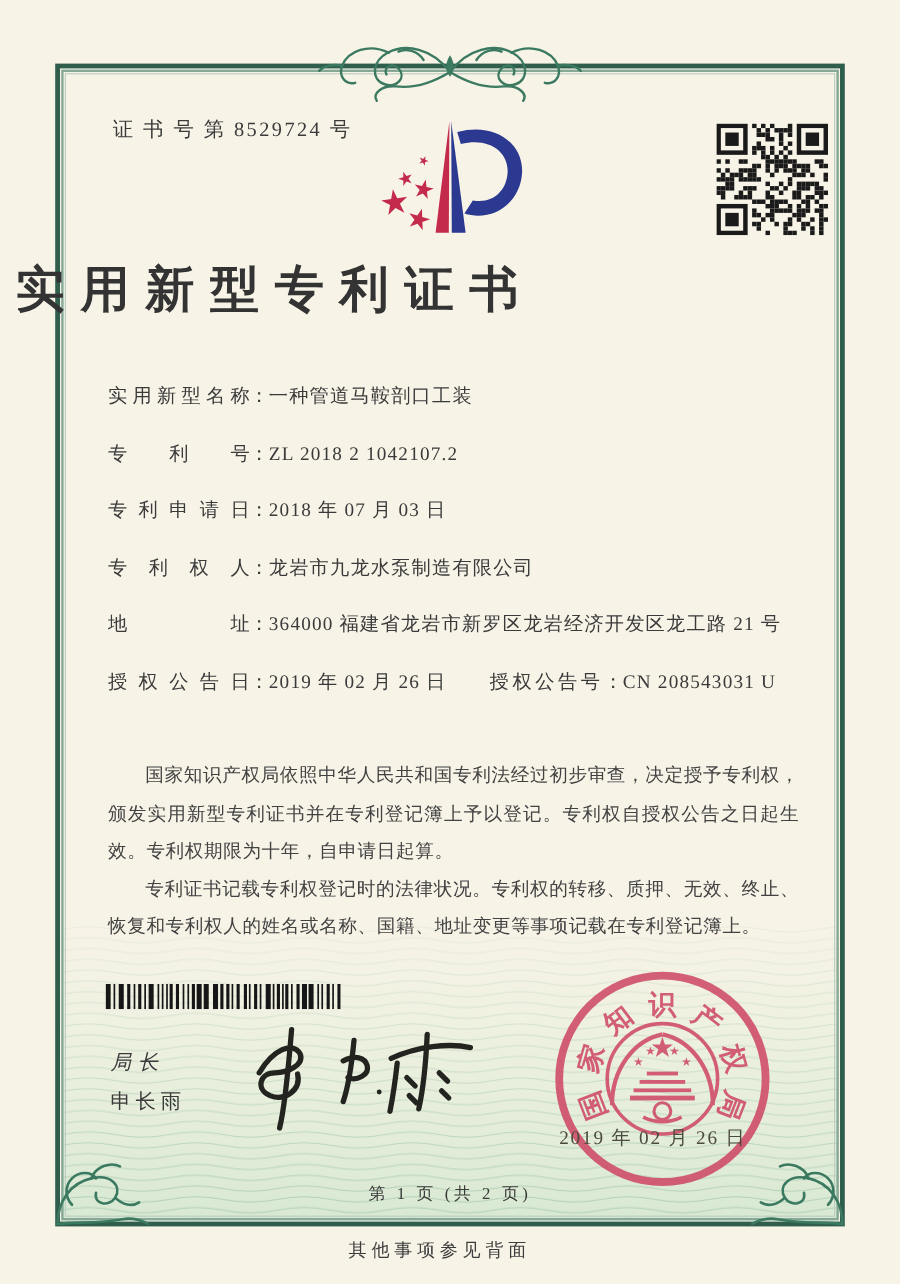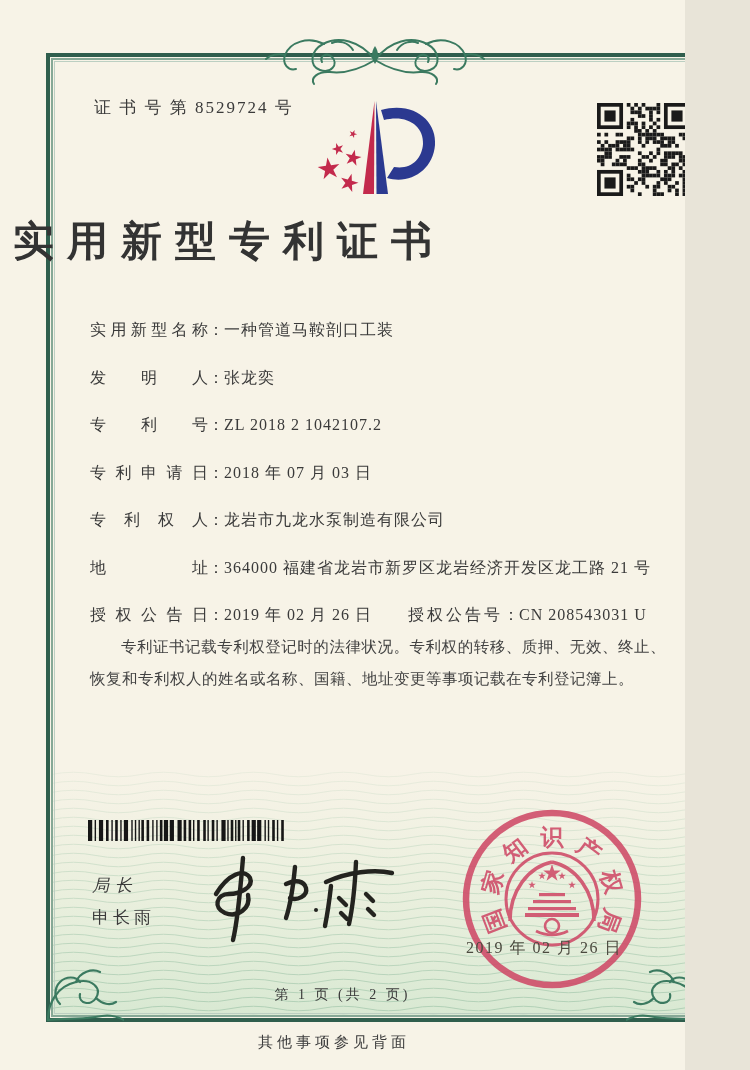--- a/index.html
+++ b/index.html
@@ -1,16 +1,16 @@
 <!DOCTYPE html>
 <html><head>
 <meta charset="utf-8">
 <style>
   html,body{margin:0;padding:0;background:#e8e4d8;}
-  #page{position:relative;width:685px;height:1070px;background:#f7f3e7;overflow:hidden;
+  #page{position:relative;width:750px;height:1070px;background:#f7f3e7;overflow:hidden;
         font-family:"Liberation Serif","DejaVu Serif",serif;color:#3a3a3a;}
   
   .frame{position:absolute;left:46px;top:53px;width:658px;height:969px;
          border:4px solid #2f5e4d;box-sizing:border-box;z-index:0;}
   .frame-in1{position:absolute;inset:1px;border:2px solid #86a896;}
   .frame-in2{position:absolute;inset:4px;border:1px solid #bccfc2;}
   svg{display:block;}
   .abs{position:absolute;}
   
   .cert-no{left:94px;top:96px;font-size:17px;letter-spacing:2px;z-index:1;}
@@ -340,41 +340,39 @@
       <rect x="8" y="80" width="12" height="12" fill="#1a1a1a"></rect>
     </svg>
 
   <div class="abs title">实用新型专利证书</div>
 
   <div class="abs fields">
     <div class="frow">
       <span class="lbl">实用新型名称</span><span>：</span><span class="val">一种管道马鞍剖口工装</span>
     </div>
     <div class="frow">
-      <span class="lbl">发明人</span><span>：</span><span class="val">张龙奕</span>
-    </div>
-    <div class="frow">
       <span class="lbl">专利号</span><span>：</span><span class="val">ZL 2018 2 1042107.2</span>
     </div>
     <div class="frow">
       <span class="lbl">专利申请日</span><span>：</span><span class="val">2018 年 07 月 03 日</span>
     </div>
     <div class="frow">
       <span class="lbl">专利权人</span><span>：</span><span class="val">龙岩市九龙水泵制造有限公司</span>
     </div>
     <div class="frow">
       <span class="lbl">地址</span><span>：</span><span class="val">364000 福建省龙岩市新罗区龙岩经济开发区龙工路 21 号</span>
     </div>
     <div class="frow">
       <span><span class="lbl">授权公告日</span><span>：</span><span class="val">2019 年 02 月 26 日</span></span>
       <span class="pair2"><span class="lbl2">授权公告号</span><span>：</span><span class="val">CN 208543031 U</span></span>
     </div>
   </div>
 
   <div class="abs paras">
+    <p>国家知识产权局依照中华人民共和国专利法经过初步审查，决定授予专利权，颁发实用新型专利证书并在专利登记簿上予以登记。专利权自授权公告之日起生效。专利权期限为十年，自申请日起算。</p>
     <p>专利证书记载专利权登记时的法律状况。专利权的转移、质押、无效、终止、恢复和专利权人的姓名或名称、国籍、地址变更等事项记载在专利登记簿上。</p>
   </div>
 
   <svg class="abs z1" id="barcode-svg" style="left:88px;top:820px;" width="196" height="21" viewBox="0 0 196 21">
       <rect x="0" y="0" width="4.2" height="21" fill="#161616"></rect>
       <rect x="6.629596710777654" y="0" width="1.4" height="21" fill="#161616"></rect>
       <rect x="10.933683849747144" y="0" width="4.2" height="21" fill="#161616"></rect>
       <rect x="17.999712159391358" y="0" width="2.6" height="21" fill="#161616"></rect>
       <rect x="23.370962789548077" y="0" width="1.4" height="21" fill="#161616"></rect>
       <rect x="27.175322702981216" y="0" width="2.6" height="21" fill="#161616"></rect>

